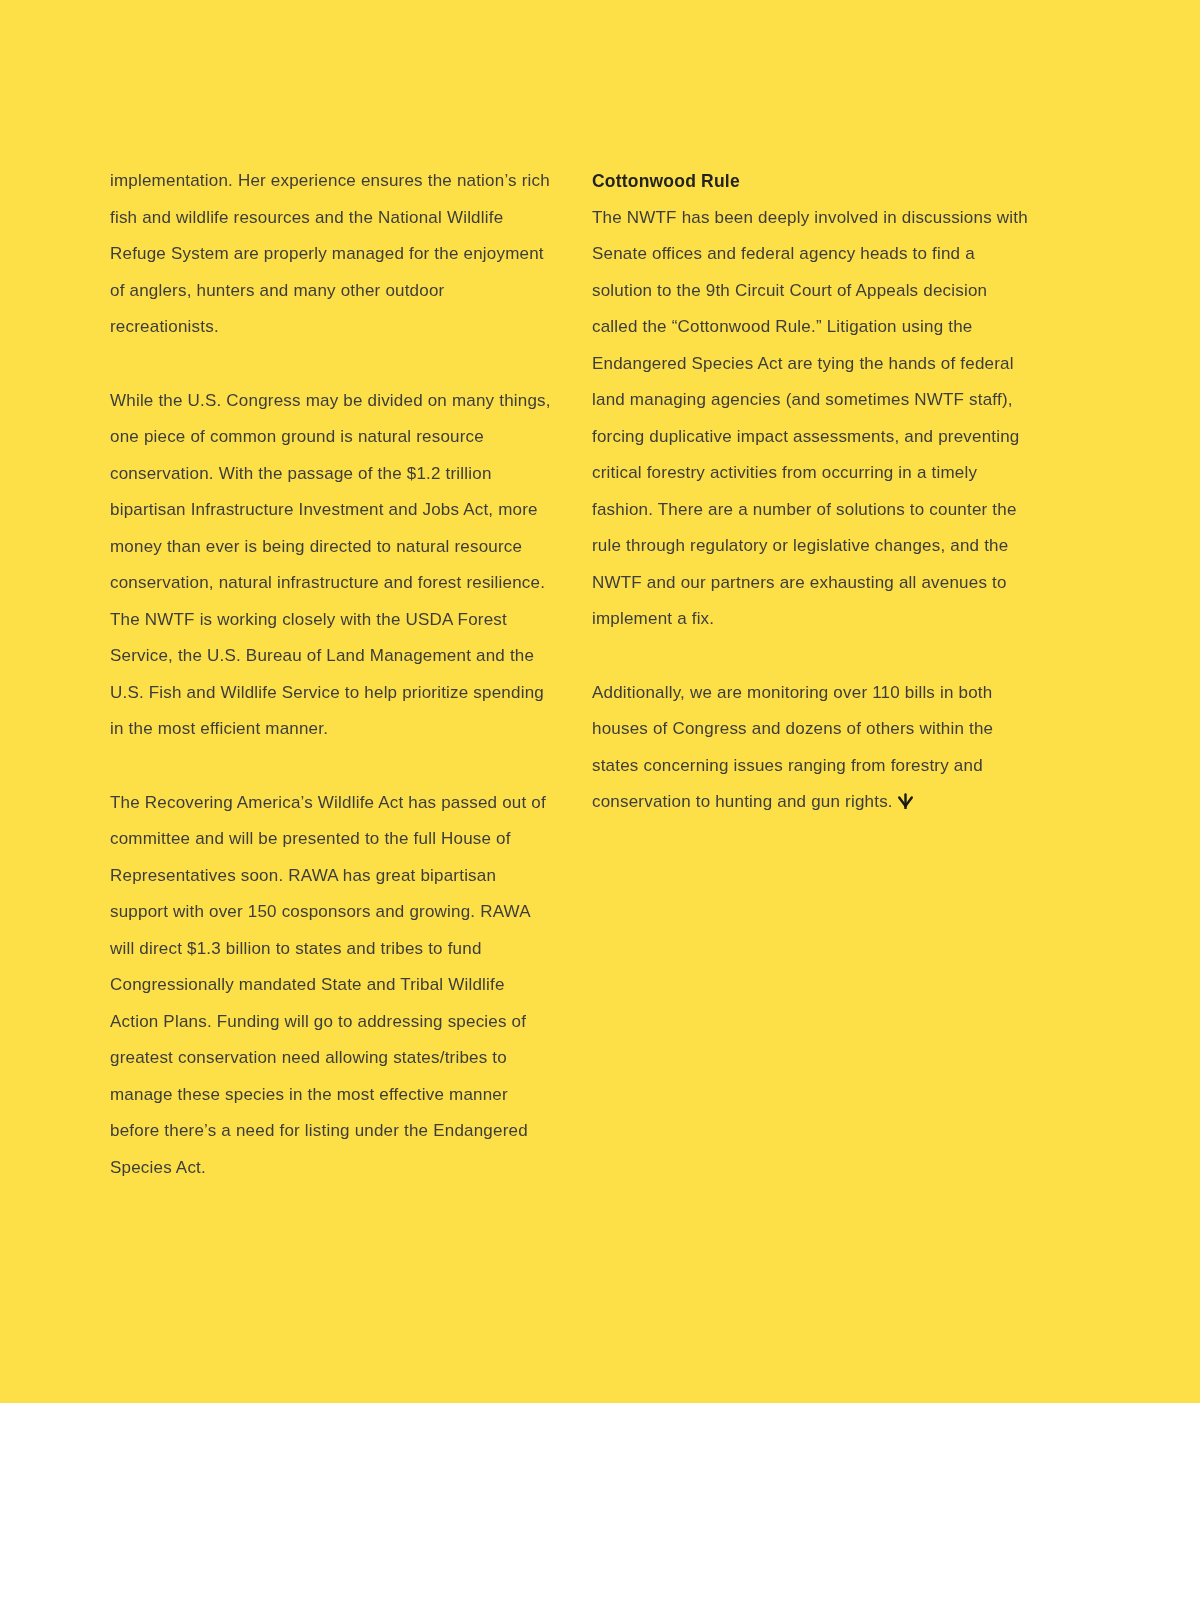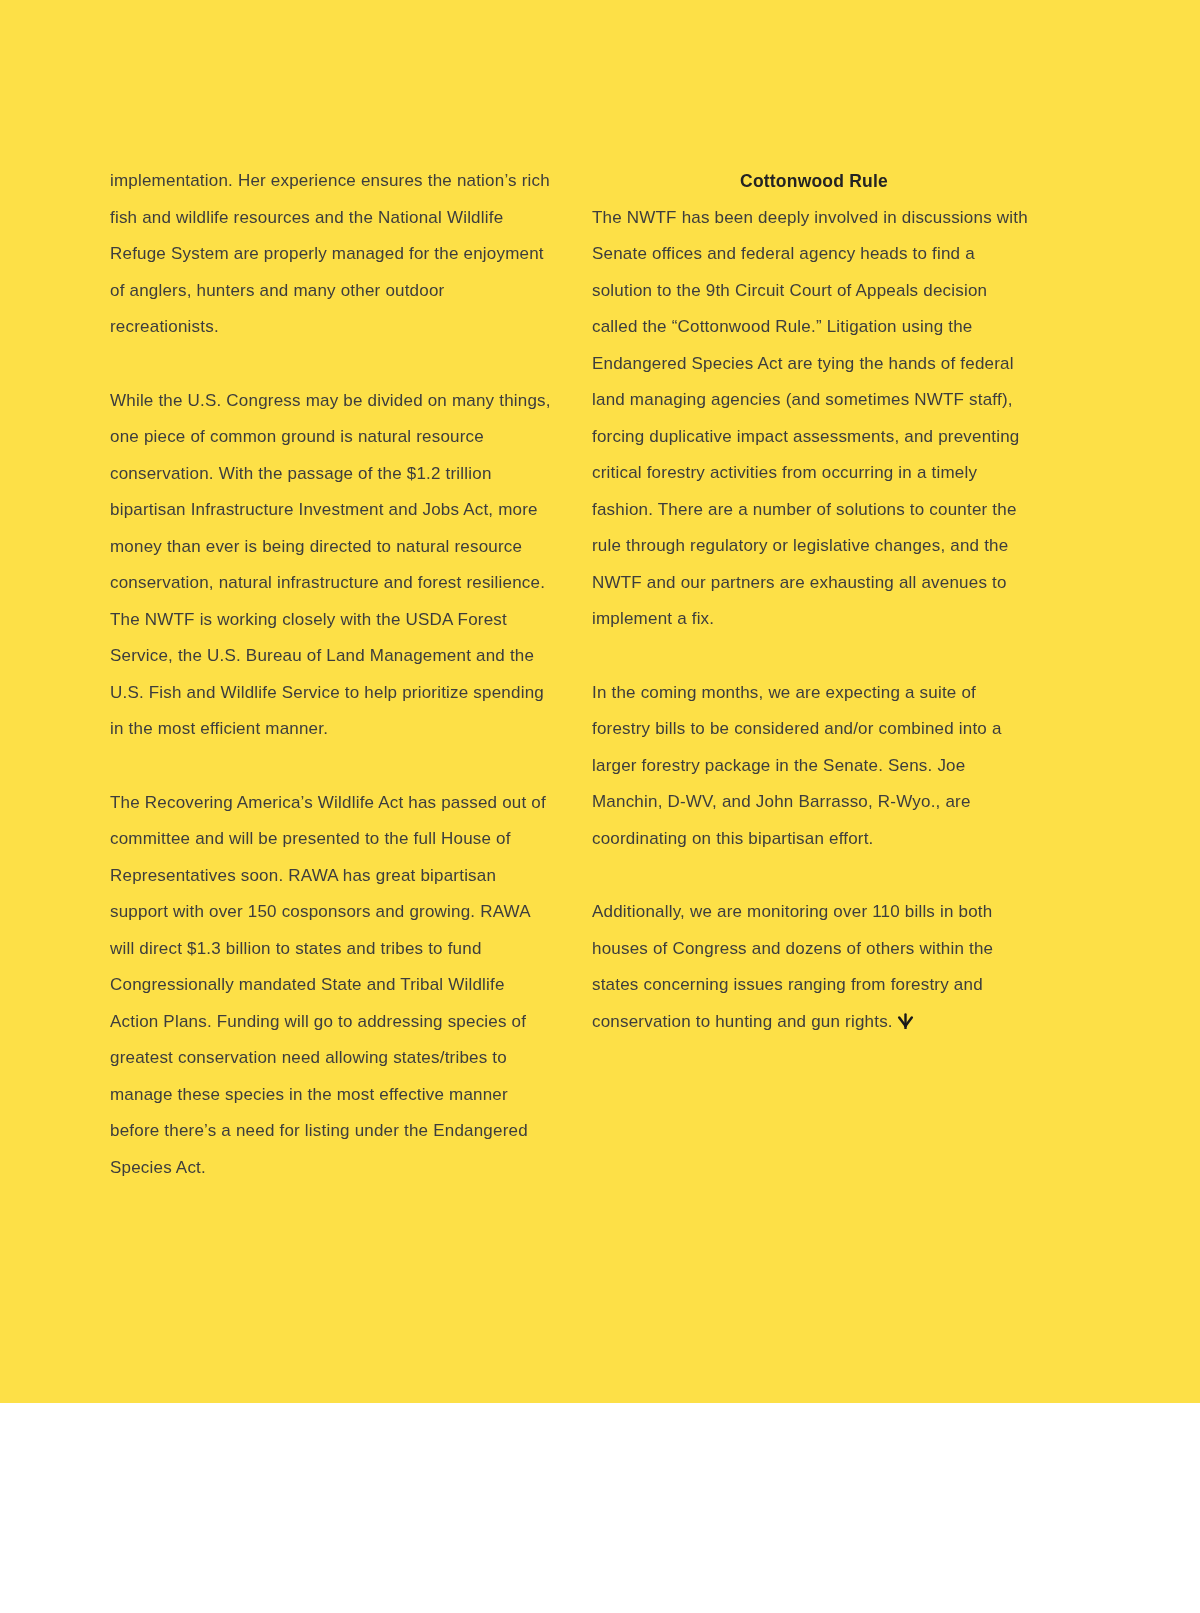--- a/index.html
+++ b/index.html
@@ -39,21 +39,20 @@
     margin: 0 0 37px 0;
     text-align: left;
   }
   .col h3 {
     font-size: 17.5px;
     line-height: 36.5px;
     letter-spacing: 0.2px;
     font-weight: 700;
     color: #232323;
     margin: 0;
-    text-align: center;
   }
   .endmark {
     display: inline-block;
     vertical-align: -2px;
     margin-left: 4px;
     line-height: 0;
   }
   .endmark svg { display: block; }
   .footer {
     position: absolute;
@@ -91,21 +90,20 @@
       <p>While the U.S. Congress may be divided on many things, one piece of common ground is natural resource conservation. With the passage of the $1.2 trillion bipartisan Infrastructure Investment and Jobs Act, more money than ever is being directed to natural resource conservation, natural infrastructure and forest resilience. The NWTF is working closely with the USDA Forest Service, the U.S. Bureau of Land Management and the U.S. Fish and Wildlife Service to help prioritize spending in the most efficient manner.</p>
 
       <p>The Recovering America’s Wildlife Act has passed out of committee and will be presented to the full House of Representatives soon. RAWA has great bipartisan support with over 150 cosponsors and growing. RAWA will direct $1.3 billion to states and tribes to fund Congressionally mandated State and Tribal Wildlife Action Plans. Funding will go to addressing species of greatest conservation need allowing states/tribes to manage these species in the most effective manner before there’s a need for listing under the Endangered Species Act.</p>
     </div>
 
     <div class="col">
       <h3>Cottonwood Rule</h3>
 
       <p>The NWTF has been deeply involved in discussions with Senate offices and federal agency heads to find a solution to the 9th Circuit Court of Appeals decision called the “Cottonwood Rule.” Litigation using the Endangered Species Act are tying the hands of federal land managing agencies (and sometimes NWTF staff), forcing duplicative impact assessments, and preventing critical forestry activities from occurring in a timely fashion. There are a number of solutions to counter the rule through regulatory or legislative changes, and the NWTF and our partners are exhausting all avenues to implement a fix.</p>
 
-      <p>In the coming months, we are expecting a suite of forestry bills to be considered and/or combined into a larger forestry package in the Senate. Sens. Joe Manchin, D-WV, and John Barrasso, R-Wyo., are coordinating on this bipartisan effort.</p>
 
       <p><span>Additionally, we are monitoring over 110 bills in both houses of Congress and dozens of others within the states concerning issues ranging from forestry and conservation to hunting and gun rights.</span><span class="endmark"><svg width="17" height="17" viewBox="0 0 17 17" aria-hidden="true">
              <g stroke="#1a1a1a" stroke-width="2.4" stroke-linecap="round" fill="none">
                <line x1="8.5" y1="14" x2="8.5" y2="2.5"></line>
                <line x1="8.5" y1="14" x2="2.2" y2="5.5"></line>
                <line x1="8.5" y1="14" x2="14.8" y2="5.5"></line>
                <line x1="8.5" y1="14" x2="8.5" y2="16.5"></line>
              </g>
            </svg></span></p>
     </div>

